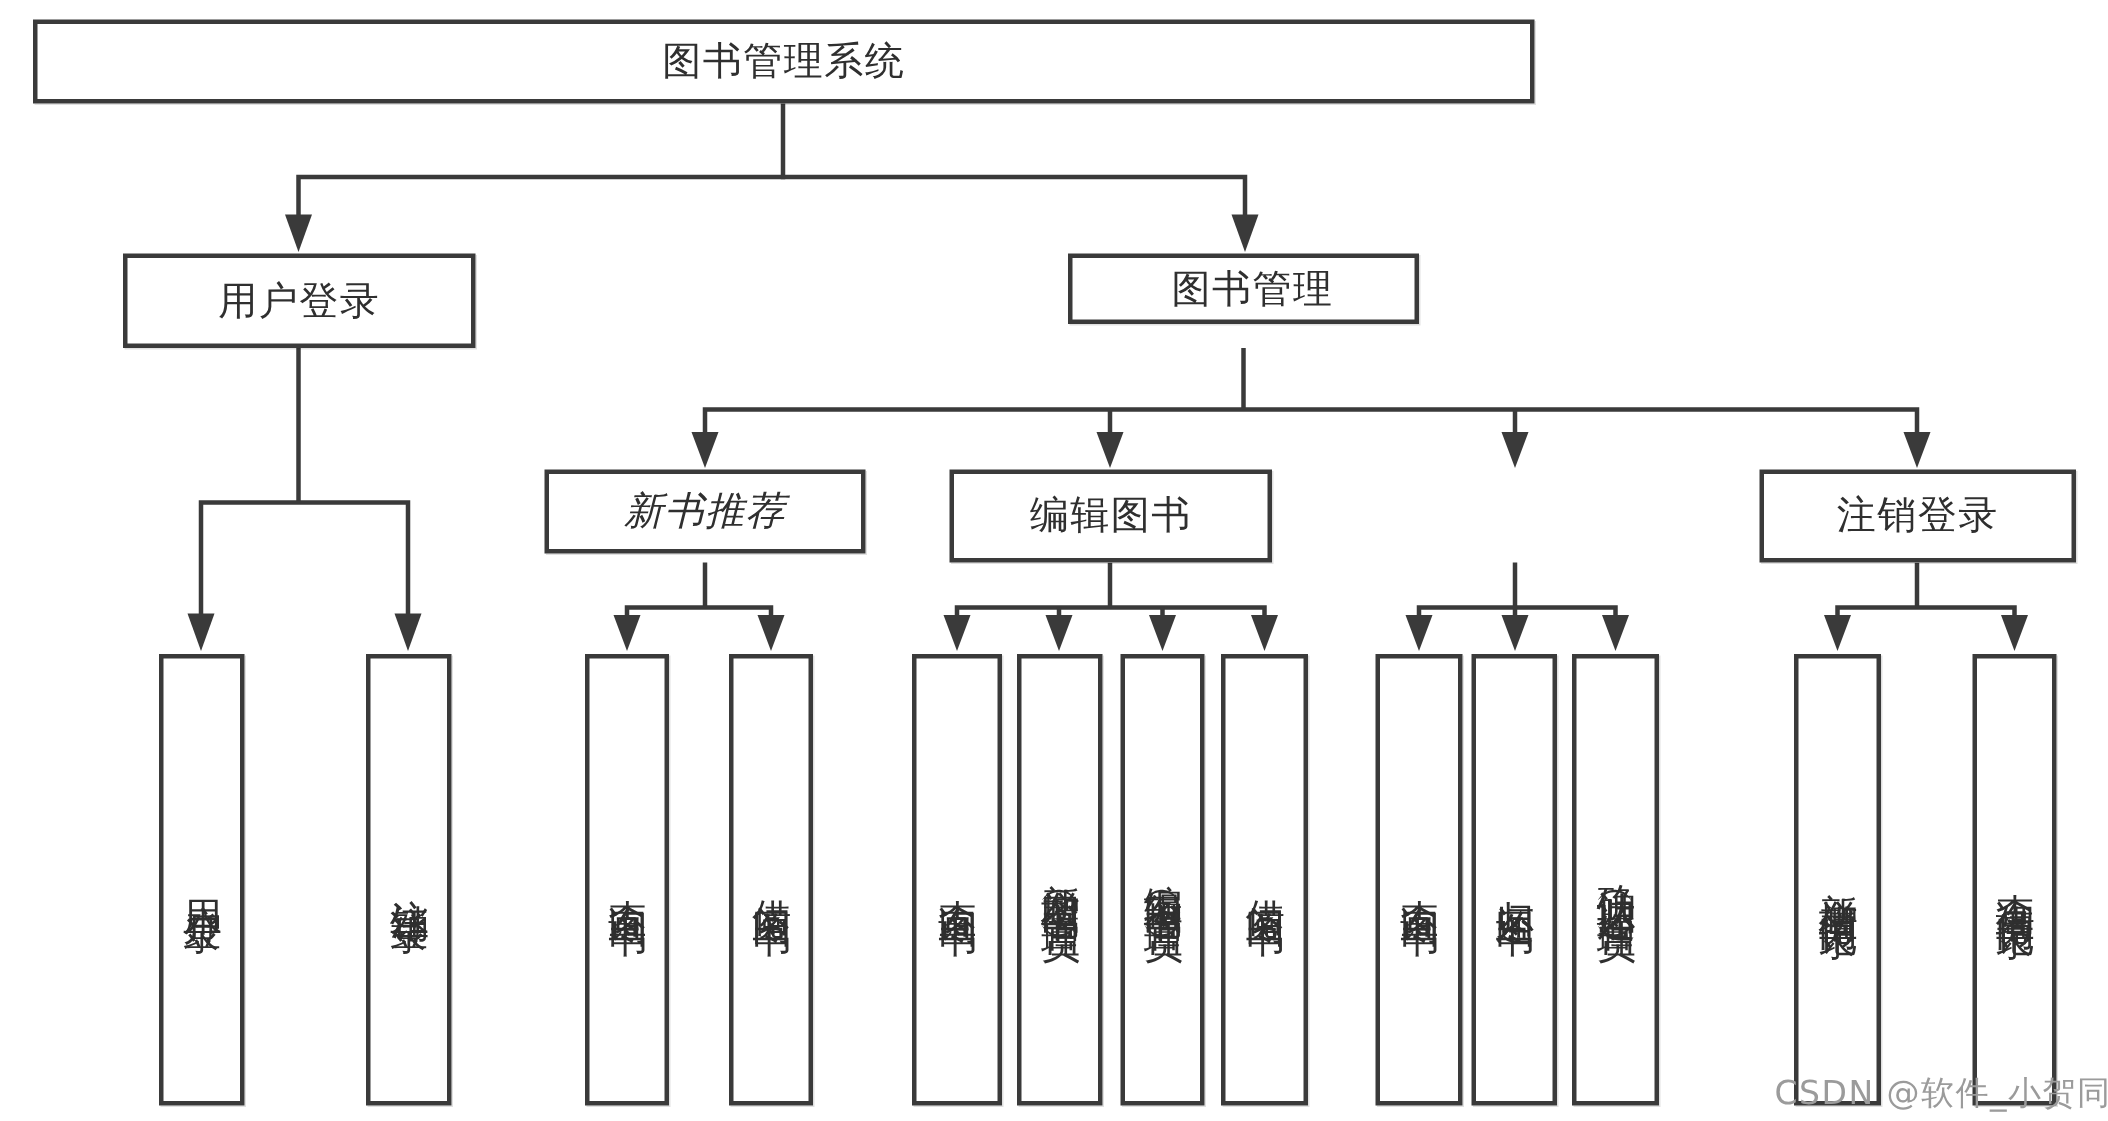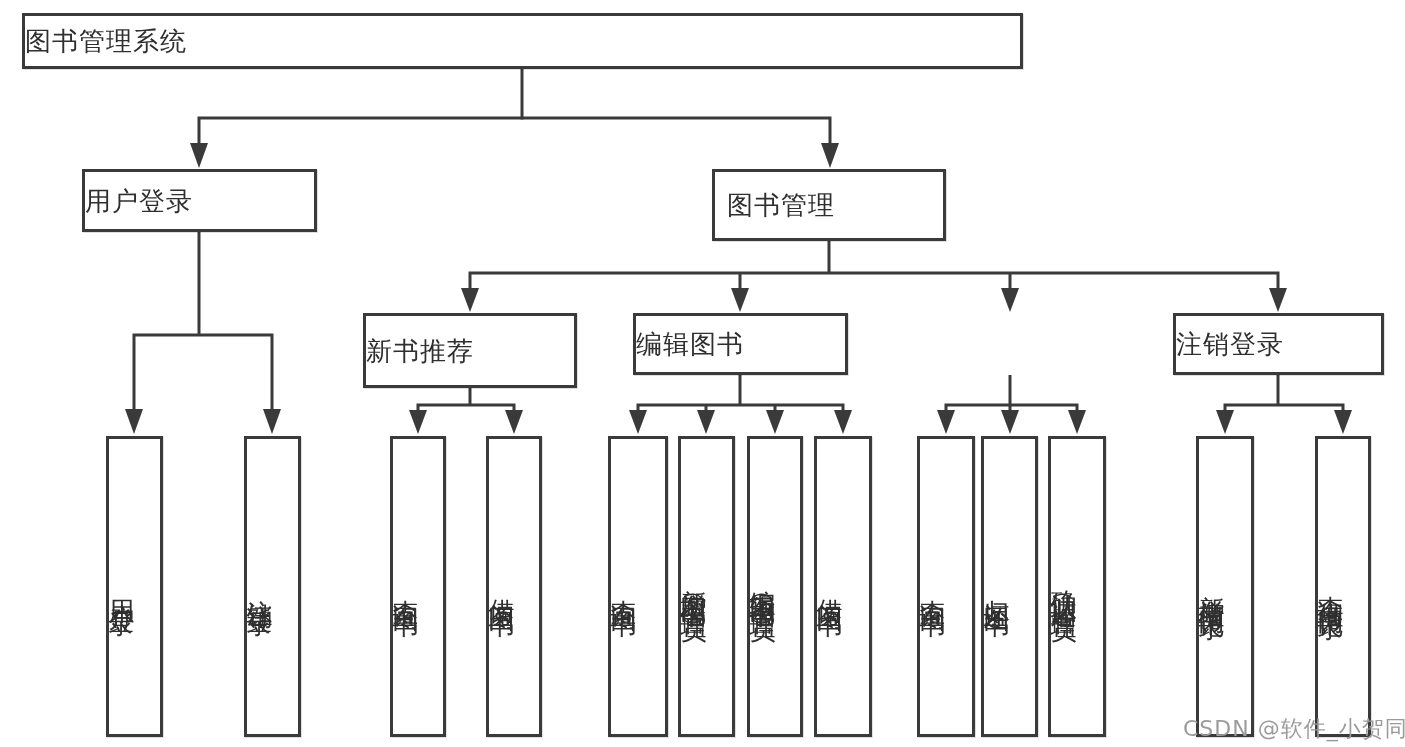--- a/index.html
+++ b/index.html
@@ -20,21 +20,21 @@
     left: 0;
     top: 0;
   }
   .box {
     position: absolute;
     box-sizing: border-box;
     border: 3px solid #3a3a3a;
     background: #ffffff;
     display: flex;
     align-items: center;
-    justify-content: flex-start;
+    justify-content: center;
     color: #2f2f2f;
     font-size: 26px;
     line-height: 1;
     box-shadow: 1px 1px 0 rgba(0,0,0,0.12);
   }
   .box.horiz span {
     letter-spacing: 1px;
     white-space: nowrap;
   }
   .box.vert span {
@@ -104,25 +104,25 @@
     <polygon points="1334,410 1352,410 1343,434" fill="#3a3a3a" stroke="none"></polygon>
   </svg>
 
   <div class="box horiz" style="left:22px; top:13px; width:1001px; height:56px;">
     <span>图书管理系统</span>
   </div>
 
   <div class="box horiz" style="left:82px; top:169px; width:235px; height:63px;">
     <span>用户登录</span>
   </div>
-  <div class="box horiz" style="left:712px; top:169px; width:234px; height:72px;padding-left:12px;">
+  <div class="box horiz" style="left:712px; top:169px; width:234px; height:47px;padding-left:12px;">
     <span>图书管理</span>
   </div>
 
-  <div class="box horiz" style="left:363px; top:313px; width:214px; height:75px;">
+  <div class="box horiz" style="left:363px; top:313px; width:214px; height:56px;font-style:italic;">
     <span>新书推荐</span>
   </div>
   <div class="box horiz" style="left:633px; top:313px; width:215px; height:62px;">
     <span>编辑图书</span>
   </div>
   <div class="box horiz" style="left:1173px; top:313px; width:211px; height:62px;">
     <span>注销登录</span>
   </div>
 
   <div class="box vert" style="left:106px; top:436px; width:57px; height:301px;">

